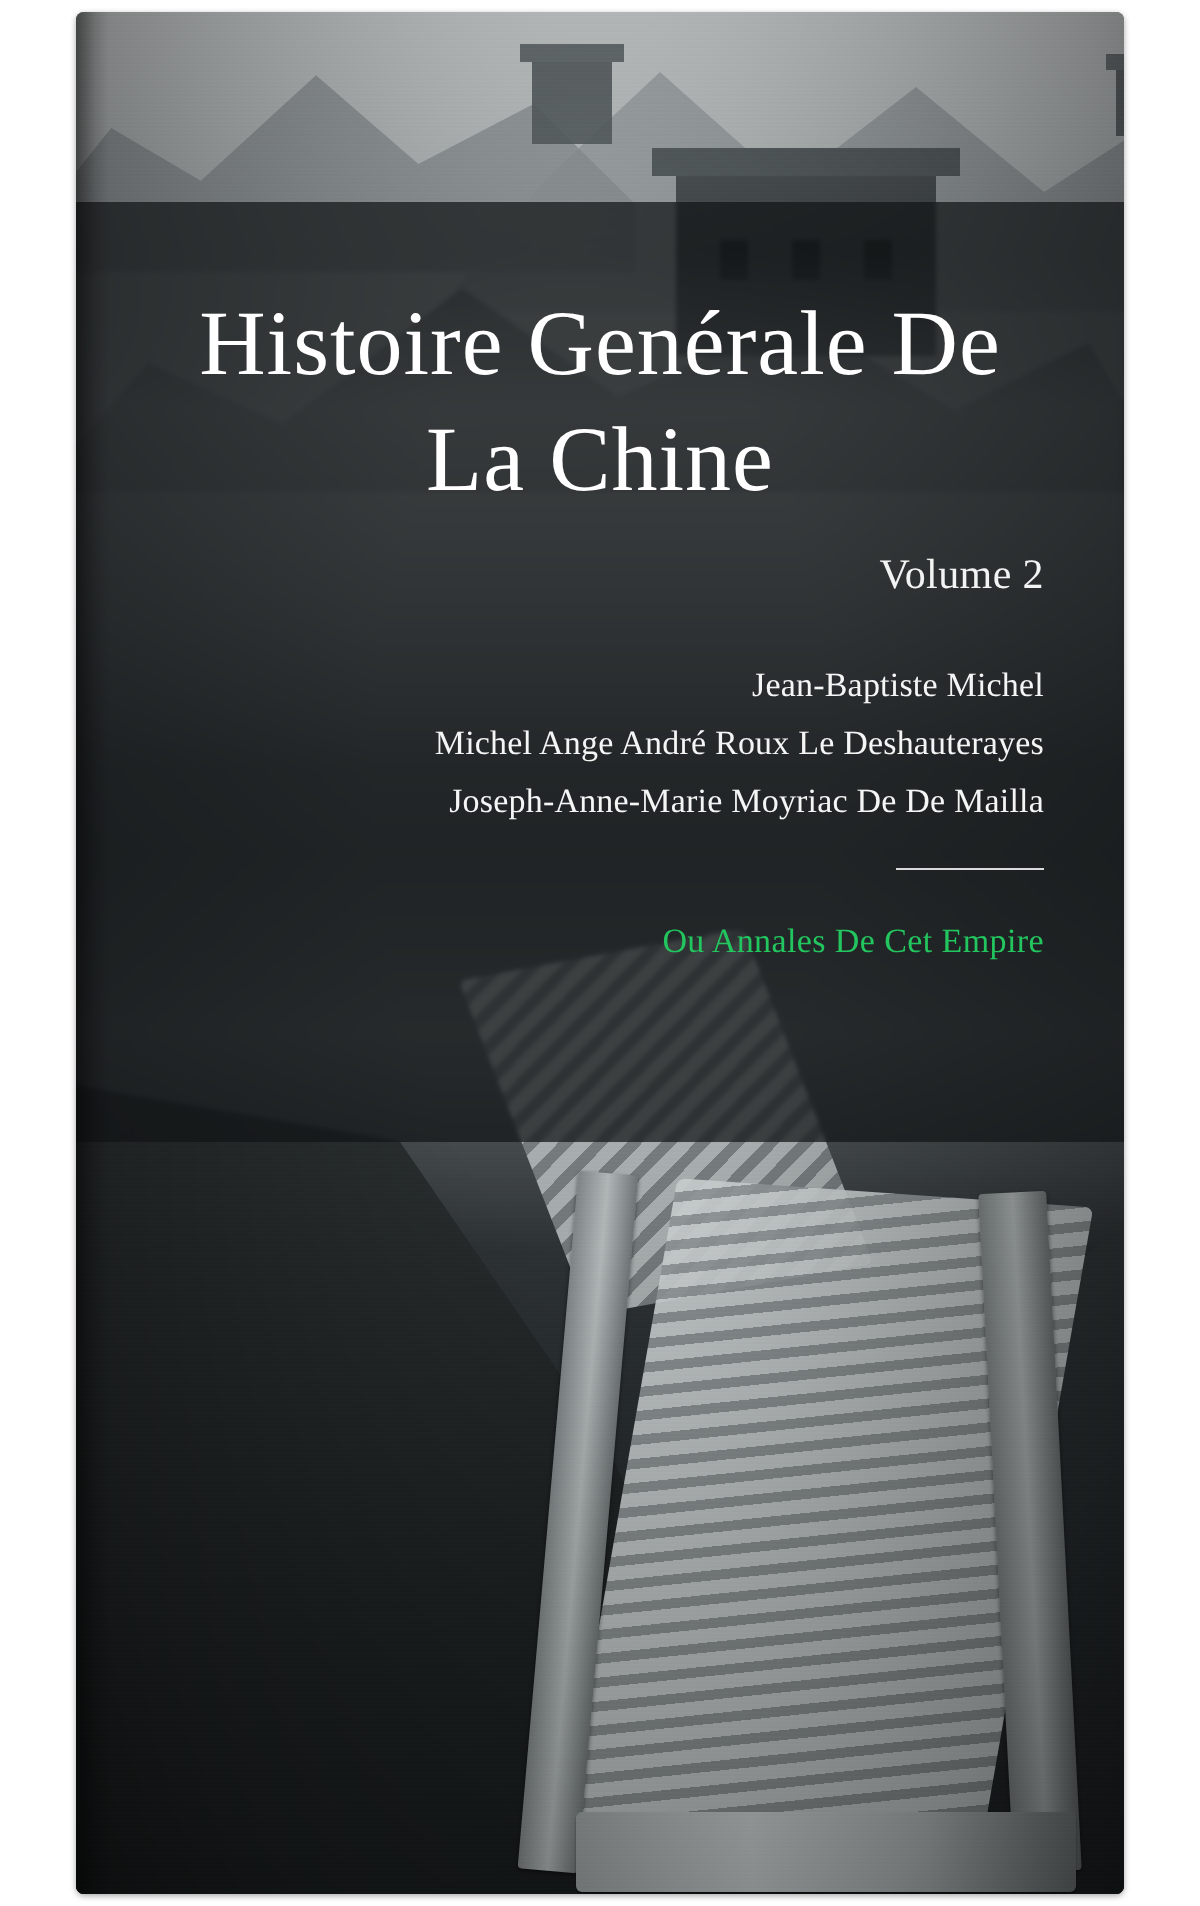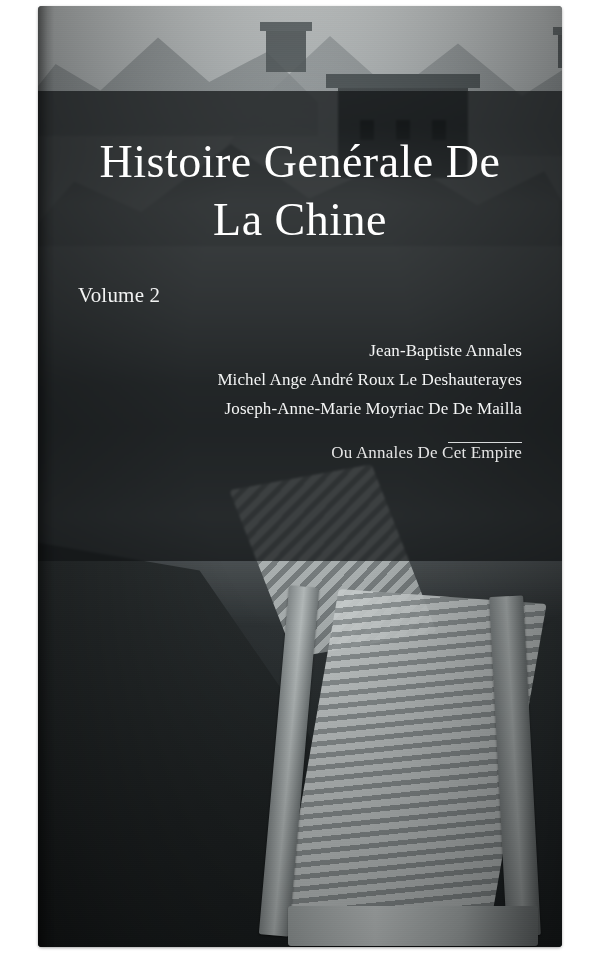--- a/index.html
+++ b/index.html
@@ -174,21 +174,21 @@
     position: absolute; inset: 0;
     background-image:
       repeating-linear-gradient(0deg, rgba(255,255,255,.012) 0px, rgba(255,255,255,.012) 1px, rgba(0,0,0,.012) 1px, rgba(0,0,0,.012) 2px);
     mix-blend-mode: overlay;
   }
 
   
   .title-panel {
     position: absolute;
     left: 0; right: 0;
-    top: 85px;
+    top: 95px;
     height: 470px;
     background: rgba(18,21,22,.72);
     backdrop-filter: blur(1px);
   }
 
   .title-inner {
     position: absolute;
     left: 40px; right: 40px; top: 0; bottom: 0;
     color: #ffffff;
     text-align: center;
@@ -200,22 +200,22 @@
     font-family: "Liberation Serif", serif;
     font-weight: 400;
     font-size: 46px;
     line-height: 1.26;
     letter-spacing: .5px;
     color: #ffffff;
     text-align: center;
   }
 
   .volume {
-    margin-top: 34px;
-    text-align: left;
+    margin-top: 16px;
+    text-align: right;
     font-size: 21px;
     color: #f2f3f3;
     letter-spacing: .2px;
   }
 
   .authors {
     margin-top: 28px;
     text-align: right;
   }
   .author {
@@ -226,23 +226,24 @@
   }
 
   .rule {
     margin: 18px 0 0 auto;
     width: 74px;
     height: 1px;
     background: #d8dadb;
   }
 
   .subtitle {
+    margin-top: 26px;
     text-align: right;
     font-size: 17px;
-    color: #e5e5e5;
+    color: #22c55e;
     letter-spacing: .2px;
   }
 
   
   .spine {
     position: absolute;
     left: 0; top: 0; bottom: 0; width: 16px;
     background: linear-gradient(90deg, rgba(0,0,0,.45) 0%, rgba(0,0,0,.12) 60%, rgba(0,0,0,0) 100%);
   }
 </style>
@@ -286,21 +287,21 @@
     </div>
 
     <div class="title-panel">
       <div class="title-inner">
 
         <h1 class="book-title">Histoire Genérale De La Chine</h1>
 
         <div class="volume">Volume 2</div>
 
         <div class="authors">
-          <div class="author">Jean-Baptiste Annales</div>
+          <div class="author">Jean-Baptiste Michel</div>
           <div class="author">Michel Ange André Roux Le Deshauterayes</div>
           <div class="author">Joseph-Anne-Marie Moyriac De De Mailla</div>
         </div>
 
         <div class="rule"></div>
 
         <div class="subtitle">Ou Annales De Cet Empire</div>
       </div>
     </div>
 

